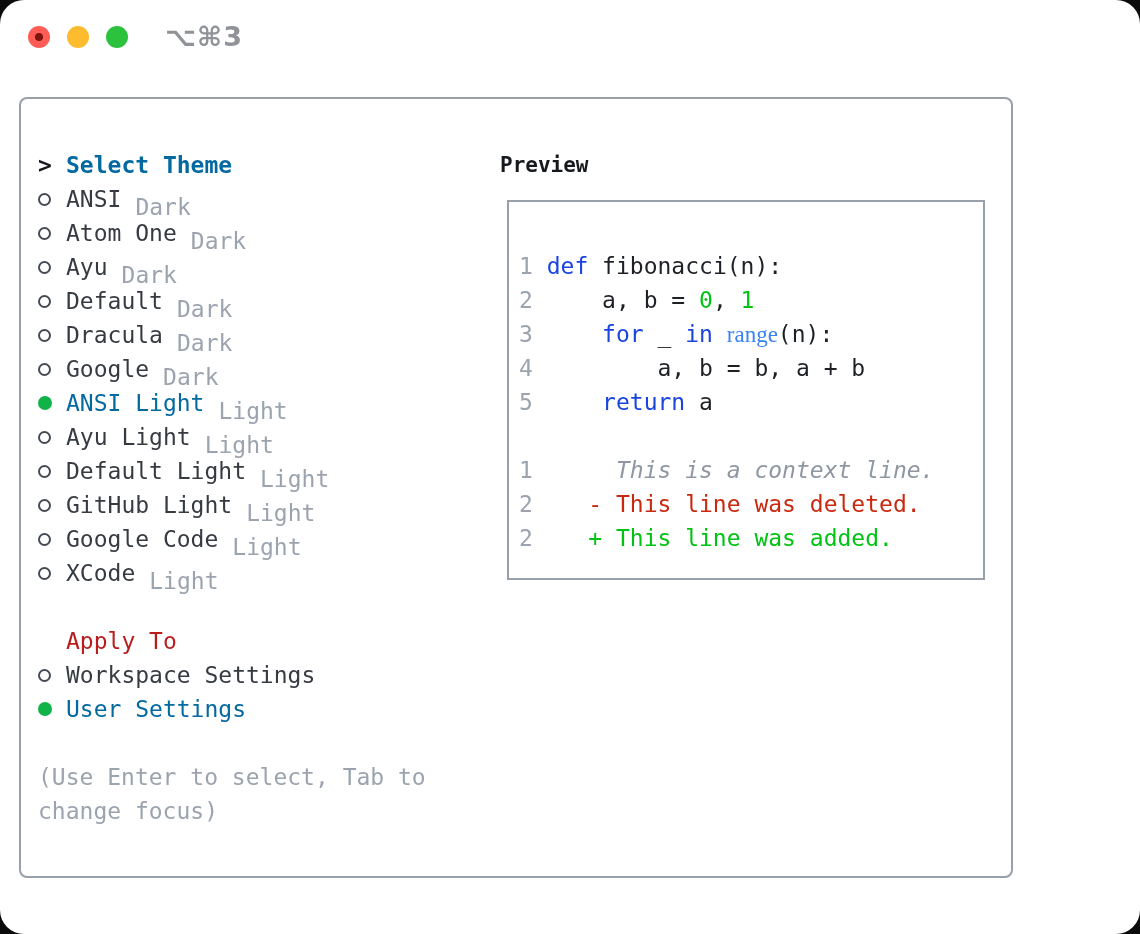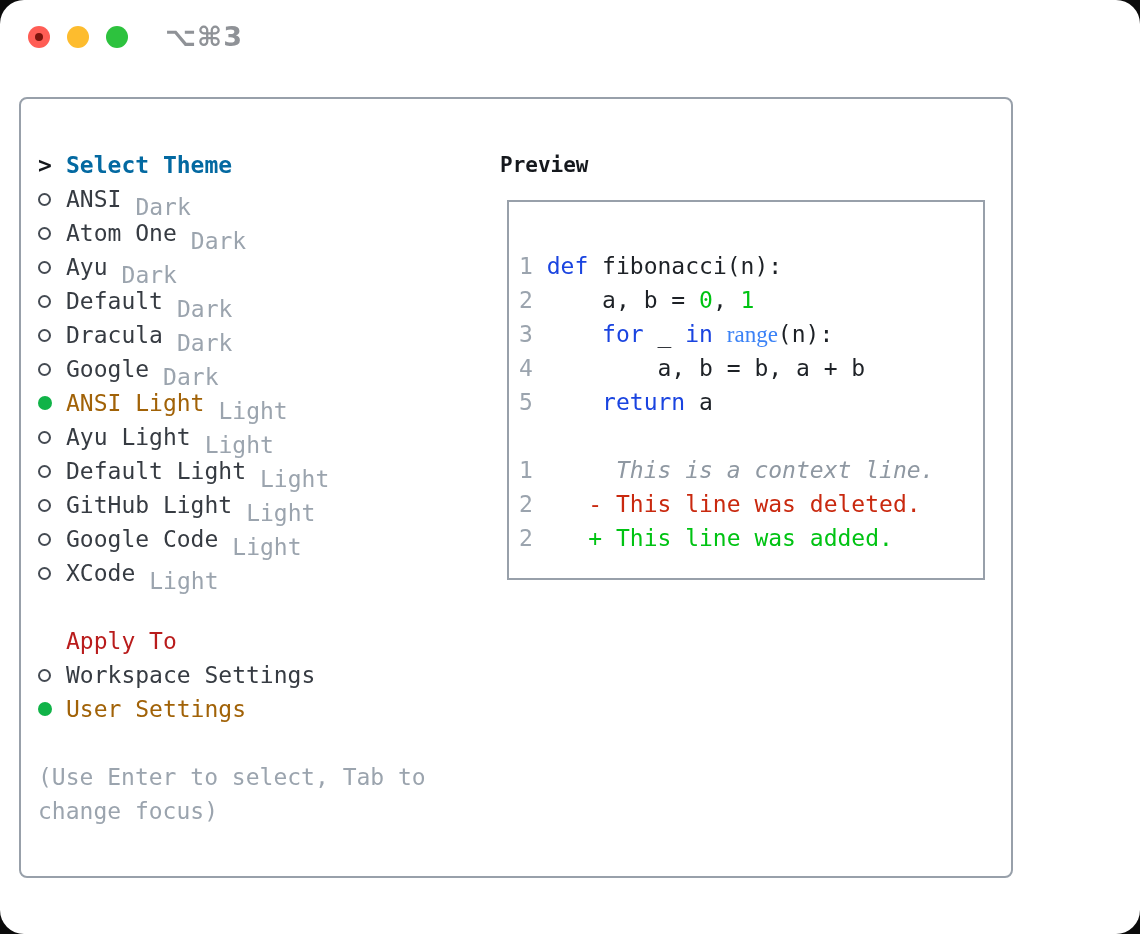--- a/index.html
+++ b/index.html
@@ -26,21 +26,21 @@
     border:2px solid #98a0aa;border-radius:8px;box-sizing:border-box;background:#fff;
   }
   .leftcol{position:absolute;left:17px;top:49px;font-size:23px;}
   .row{display:flex;align-items:center;height:34px;white-space:pre;}
   .slot{width:28px;display:flex;align-items:center;flex:0 0 28px;}
   .prompt{font-weight:bold;color:#15181d;font-size:23px;}
   .circle{width:13px;height:13px;border:2px solid #454b53;border-radius:50%;box-sizing:border-box;}
   .circle.sel{width:14px;height:14px;border:none;background:#10b348;}
   .hdr{font-weight:bold;color:#0369a1;}
   .t-name{color:#363b42;}
-  .t-name.sel{color:#a16207;}
+  .t-name.sel{color:#0369a1;}
   .t-variant{color:#9ba4ae;margin-left:14px;margin-top:16px;}
   .spacer{height:34px;}
   .hint{color:#9ba4ae;height:34px;line-height:34px;white-space:pre;}
   
   .preview-title{position:absolute;left:479px;top:49px;height:34px;line-height:34px;font-size:21px;font-weight:bold;color:#15181d;}
   .preview-box{
     position:absolute;left:486px;top:101px;width:478px;height:380px;
     border:2px solid #98a0aa;box-sizing:border-box;background:#fff;
     padding:47px 0 0 10px;overflow:hidden;
   }

